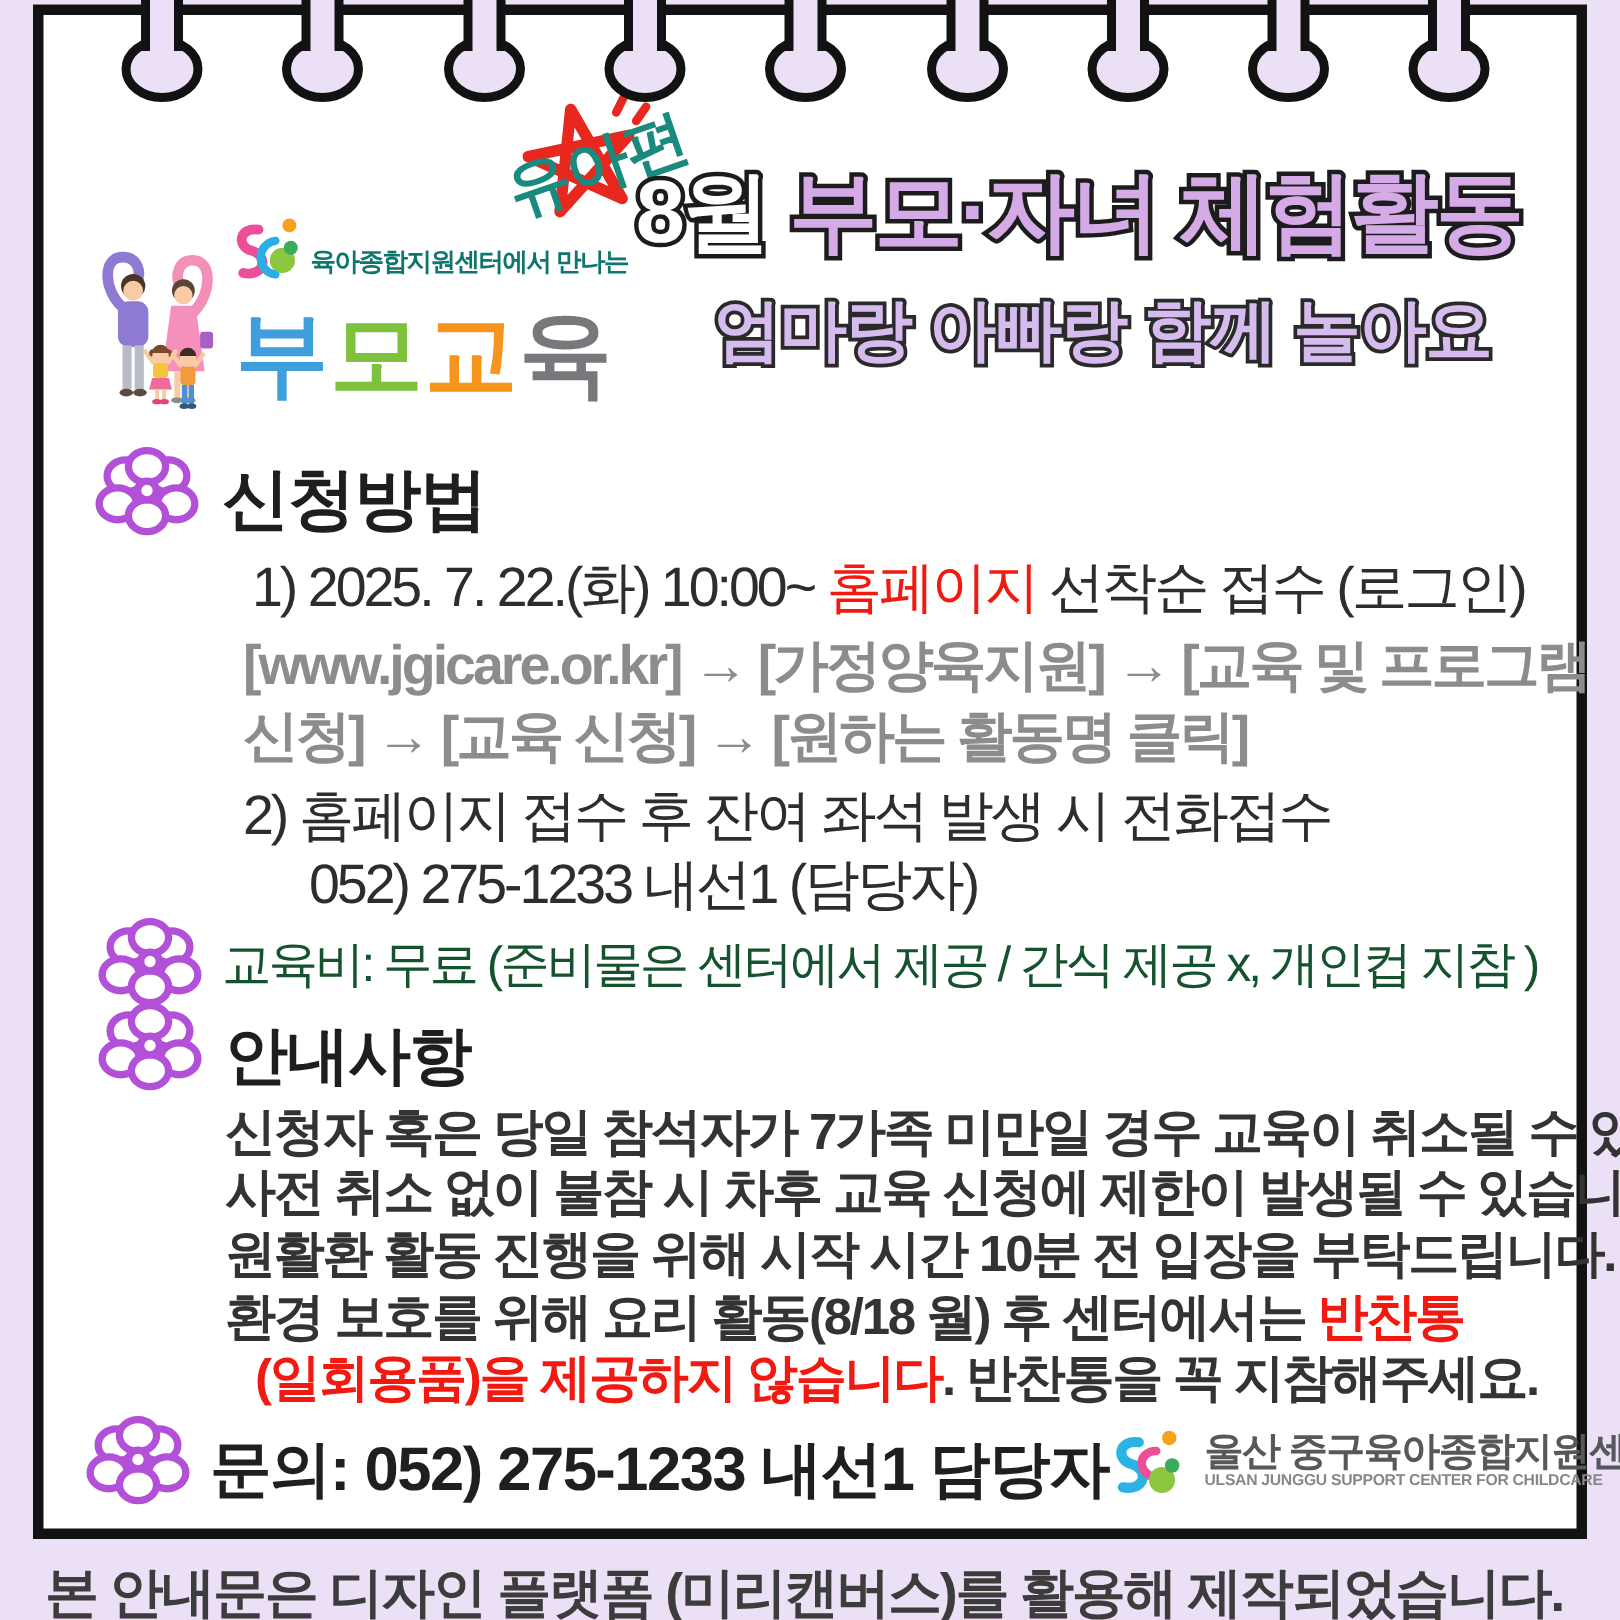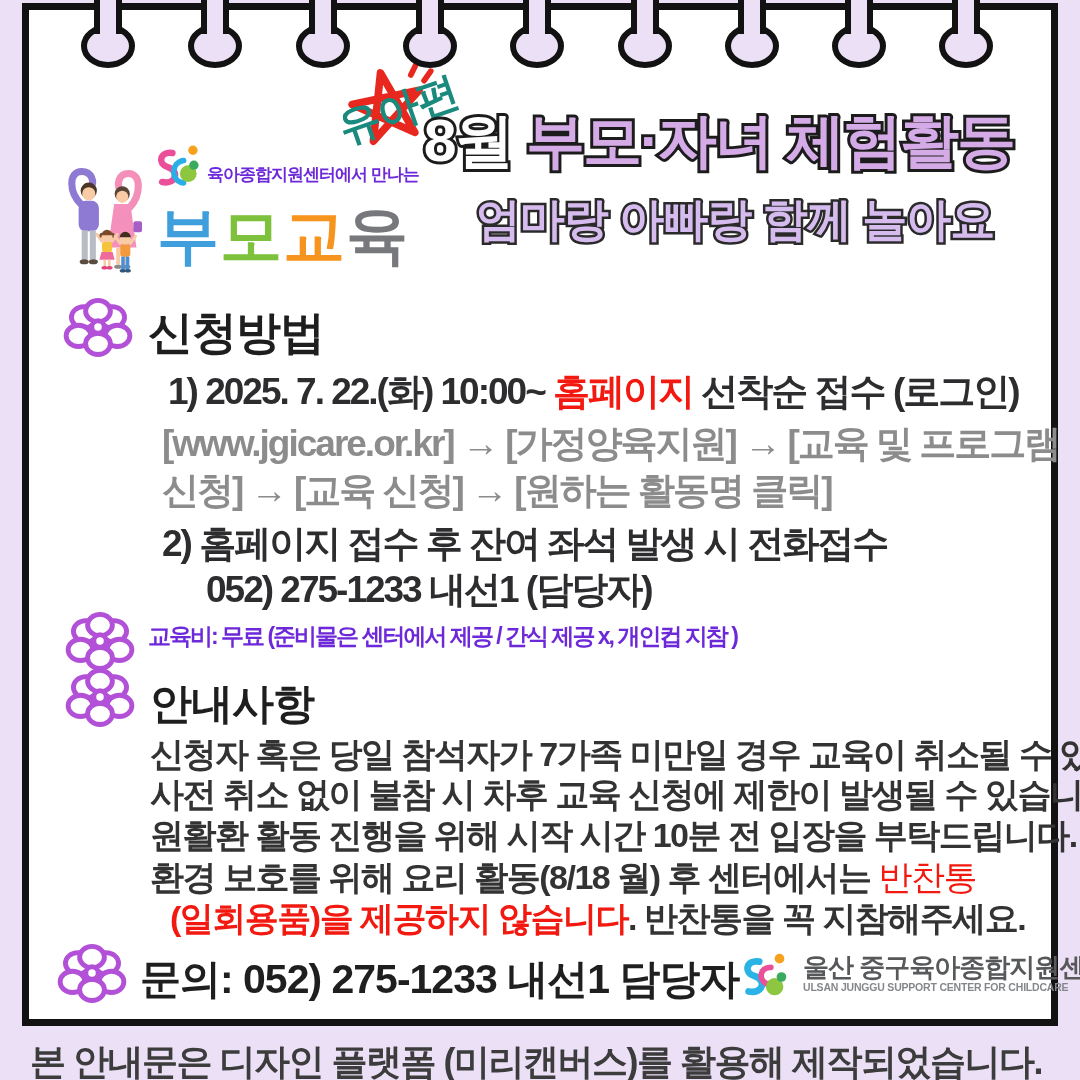--- a/index.html
+++ b/index.html
@@ -29,30 +29,30 @@
     font-size:45px;font-weight:900;letter-spacing:-1px;
     color:#d6bcee;-webkit-text-stroke:5px #2a2a2a;paint-order:stroke fill;
   }
   .badge{
     left:318px;top:82px;width:160px;text-align:center;
     font-size:42px;font-weight:900;color:#1a8a7e;
     transform:rotate(-19deg);letter-spacing:-1px;
   }
 
   
-  .tagline{left:207px;top:163px;font-size:17px;color:#6d28d9;font-weight:700;letter-spacing:-1px;}
+  .tagline{left:207px;top:163px;font-size:17px;color:#0f766e;font-weight:700;letter-spacing:-1px;}
   .logo-title{left:157px;top:194px;font-size:62px;font-weight:900;letter-spacing:1px;}
 
   
   .sec-heading{font-size:45px;font-weight:900;color:#1e1e1e;letter-spacing:-1px;}
-  .body-strong{font-size:37px;font-weight:700;color:#2d2d2f;letter-spacing:-2px;}
+  .body-strong{font-size:37px;font-weight:400;color:#2d2d2f;letter-spacing:-2px;}
   .body-gray{font-size:37px;font-weight:800;color:#8c8c8c;letter-spacing:-2px;}
   .notice-line{font-size:34px;font-weight:700;color:#333333;letter-spacing:-1.5px;}
   .red{color:#f21a10;}
-  .fee-line{font-size:23px;font-weight:700;color:#6d28d9;letter-spacing:-2px;}
+  .fee-line{font-size:33px;font-weight:400;color:#14532d;letter-spacing:-2px;}
   .contact-line{font-size:41px;font-weight:900;color:#1f1f1f;letter-spacing:-1px;}
 
   
   .org-ko{font-size:26px;font-weight:700;color:#57585a;letter-spacing:-1px;}
   .org-en{font-size:10.5px;font-weight:700;color:#85878a;letter-spacing:-0.2px;}
 
   .footer-text{
     left:0;top:1038px;width:1072px;text-align:center;
     font-size:36px;font-weight:800;color:#3c3c3c;letter-spacing:-1.5px;z-index:2;
   }
@@ -204,21 +204,21 @@
         <ellipse cx="45" cy="17" rx="14" ry="12"></ellipse>
       <circle cx="45" cy="35" r="7"></circle>
     </g>
   </svg>
   <div class="abs sec-heading nowrap" style="left:150px;top:676px;font-size:42px;">안내사항</div>
 
   <div class="abs notice-line nowrap" style="left:150px;top:732px;">신청자 혹은 당일 참석자가 7가족 미만일 경우 교육이 취소될 수 있습니다.</div>
   <div class="abs notice-line nowrap" style="left:150px;top:772px;">사전 취소 없이 불참 시 차후 교육 신청에 제한이 발생될 수 있습니다.</div>
   <div class="abs notice-line nowrap" style="left:150px;top:813px;">원활환 활동 진행을 위해 시작 시간 10분 전 입장을 부탁드립니다.</div>
   <div class="abs notice-line nowrap" style="left:150px;top:855px;">
-    <span>환경 보호를 위해 요리 활동(8/18 월) 후 센터에서는 </span><span class="red" style="font-weight:400;">반찬통</span>
+    <span>환경 보호를 위해 요리 활동(8/18 월) 후 센터에서는 </span><span class="red" style="font-weight:700;">반찬통</span>
   </div>
   <div class="abs notice-line nowrap" style="left:150px;top:896px;">
     <span class="red" style="font-weight:800;margin-left:20px;">(일회용품)을 제공하지 않습니다</span><span>. 반찬통을 꼭 지참해주세요.</span>
   </div>
 
   <svg class="abs flower" style="left:50px;top:942px;width:84px;height:62px;" viewBox="0 0 90 70" xmlns="http://www.w3.org/2000/svg">
     <g stroke="#b251d8" stroke-width="5.5" fill="#ffffff">
       <ellipse cx="61" cy="24" rx="14" ry="12"></ellipse>
         <ellipse cx="29" cy="24" rx="14" ry="12"></ellipse>
       <ellipse cx="23" cy="45" rx="14" ry="12"></ellipse>

